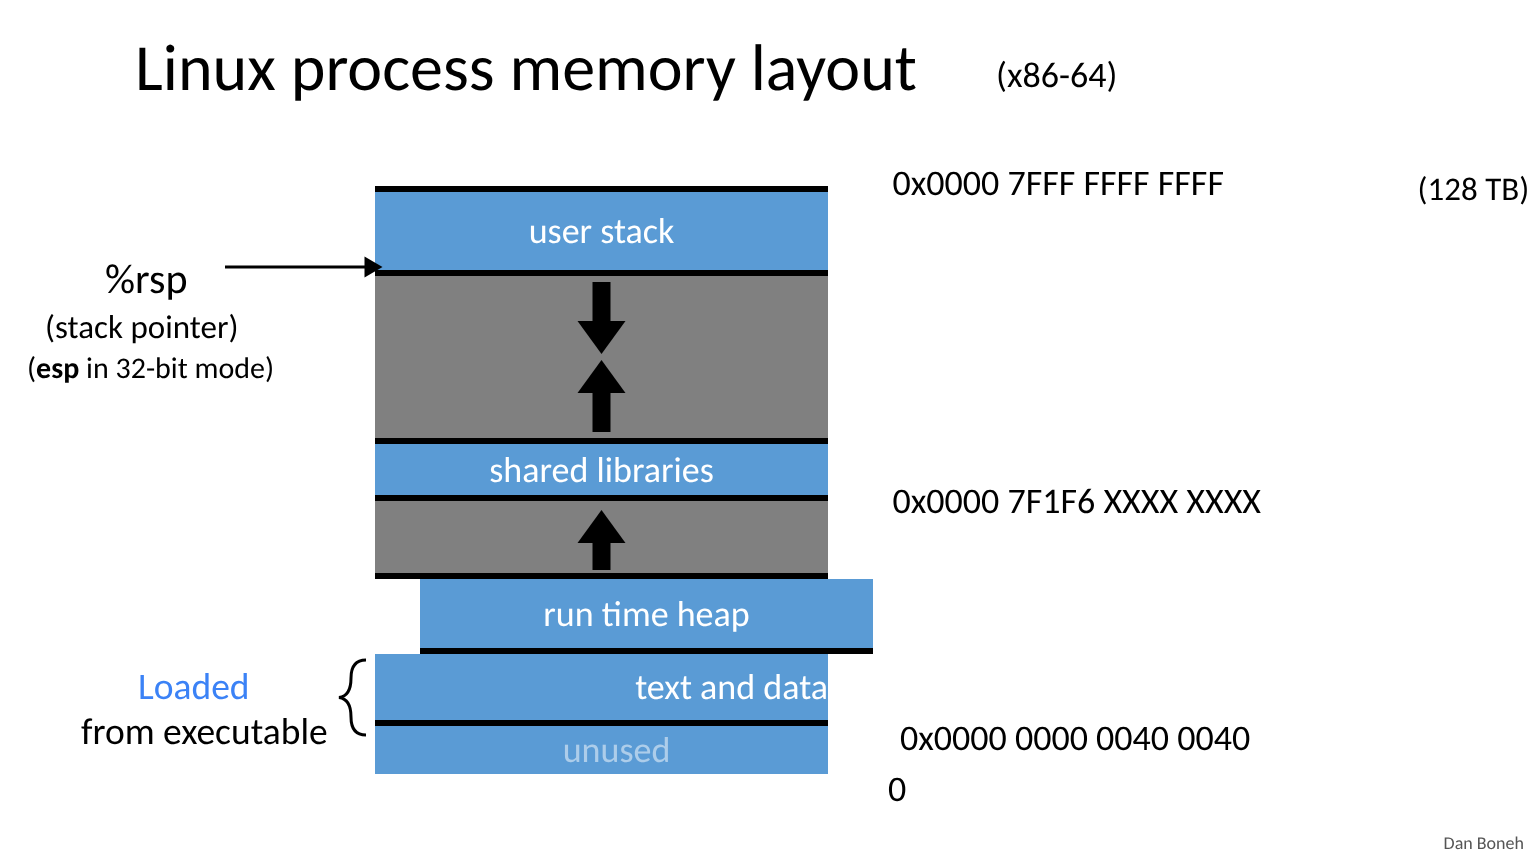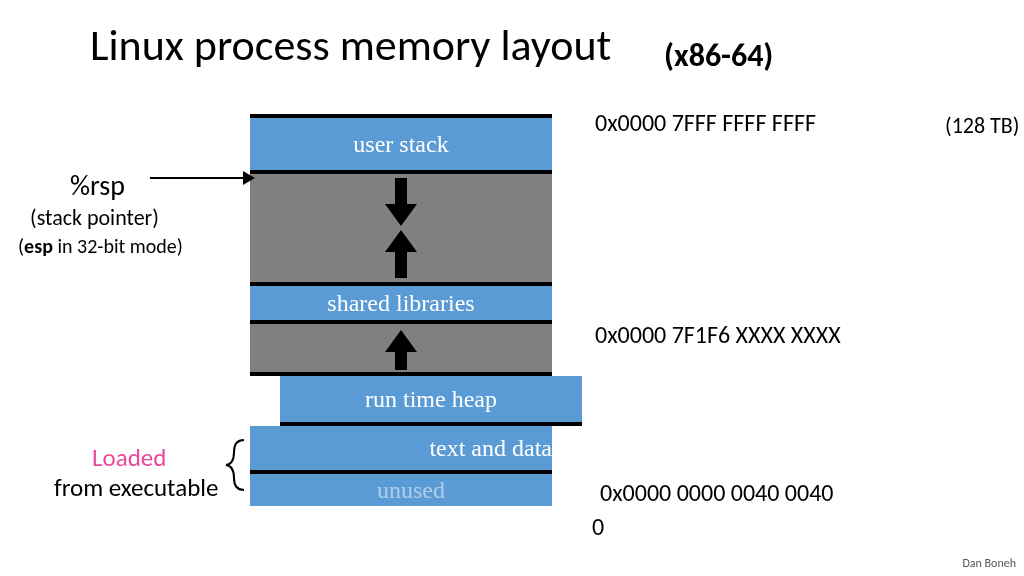--- a/index.html
+++ b/index.html
@@ -16,32 +16,30 @@
     top: 18px;
     left: 90px;
     font-size: 44px;
     font-weight: 400;
     color: #000;
   }
   .subtitle {
     position: absolute;
     top: 36px;
     left: 664px;
-    font-size: 32px;
+    font-size: 24px;
     color: #000;
-    font-weight: bold;
   }
   .diagram {
     position: absolute;
     left: 250px;
-    top: 114px;
+    top: 124px;
     width: 302px;
     height: 415px;
     border-top: 4px solid #000;
-    font-family: Liberation Serif, serif;
   }
   .seg {
     width: 100%;
     border-bottom: 4px solid #000;
     display: flex;
     align-items: center;
     justify-content: center;
     font-size: 24px;
     color: #fff;
     position: relative;
@@ -94,21 +92,21 @@
     top:171px;
     width:0; height:0;
     border-top:7px solid transparent;
     border-bottom:7px solid transparent;
     border-left:12px solid #000;
   }
   .rsp-sub1 { position:absolute; left:30px; top:204px; font-size:22px; color:#000; }
   .rsp-sub2 { position:absolute; left:18px; top:234px; font-size:20px; color:#000; }
 
   
-  .loaded1 { position:absolute; left:92px; top:442px; font-size:25px; color:#ec4899; }
+  .loaded1 { position:absolute; left:92px; top:442px; font-size:25px; color:#3b82f6; }
   .loaded2 { position:absolute; left:22px; top:472px; font-size:25px; color:#000;margin-left:32px; }
   .bracket {
     position:absolute;
     left:224px;
     top:438px;
     width:24px;
     height:54px;
   }
   .attribution {
     position:absolute;

